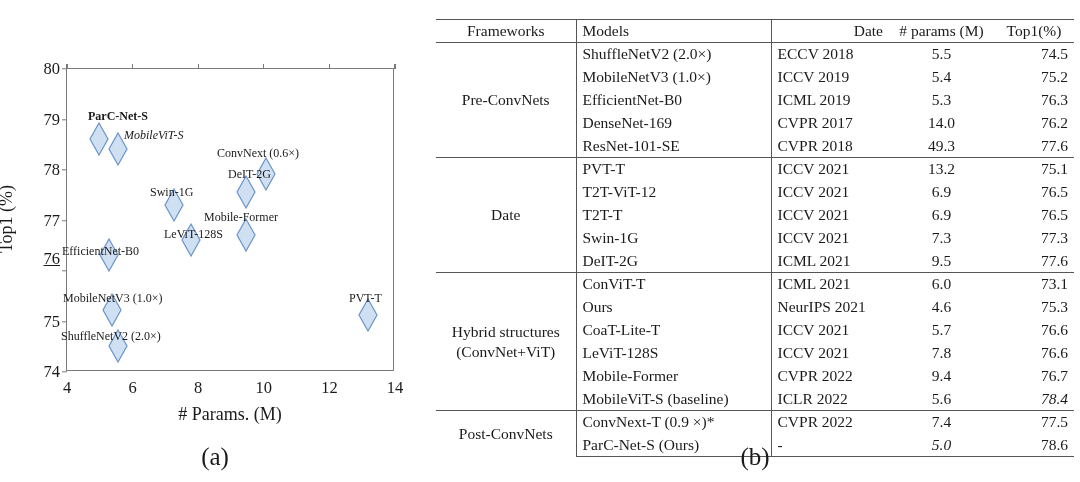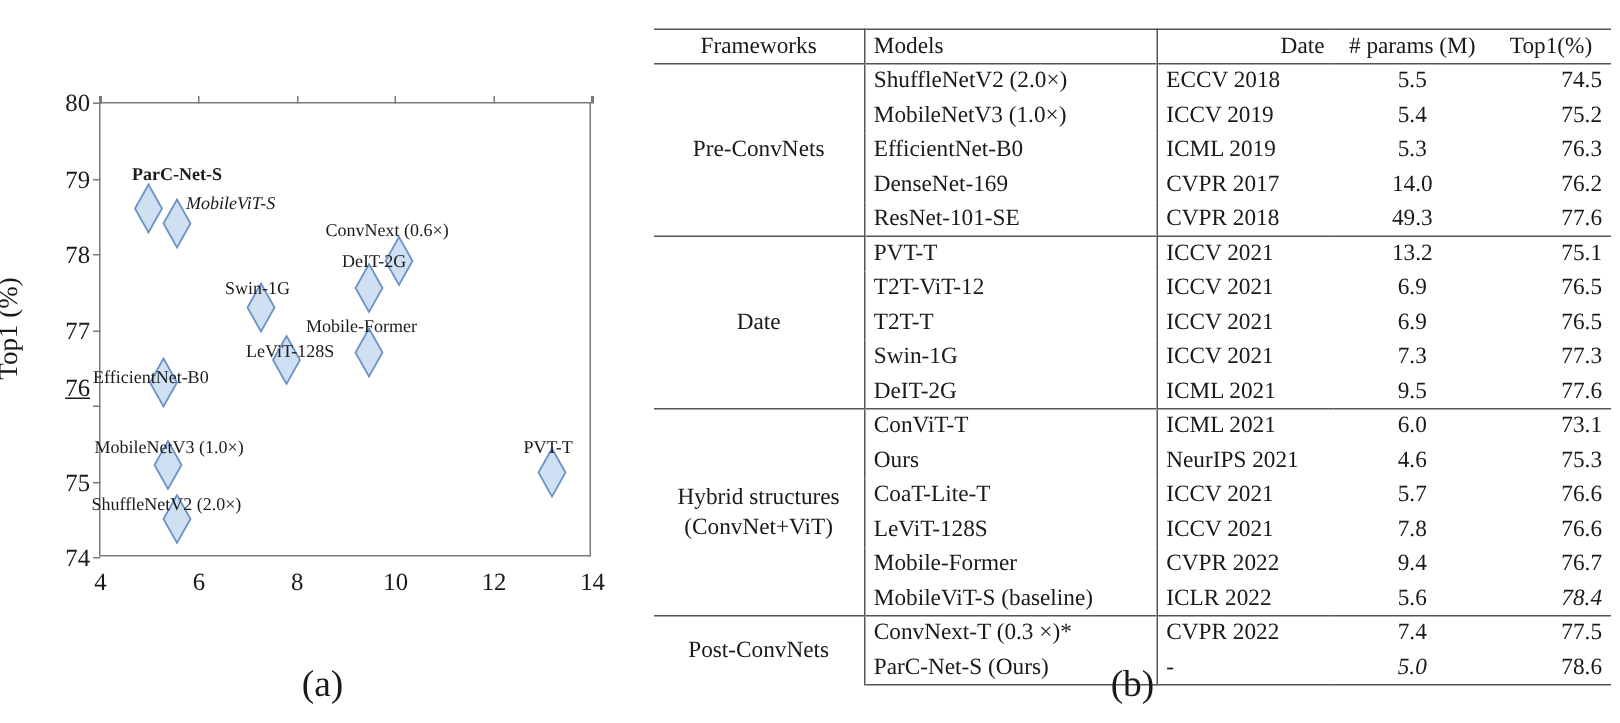--- a/index.html
+++ b/index.html
@@ -73,20 +73,21 @@
   .grp{text-align:center;line-height:1.25;}
   #caption-b{position:absolute;left:325px;top:443px;transform:translateX(-50%);
              font-size:25px;white-space:nowrap;}
 </style>
 </head>
 <body>
 
 <div id="panel-a">
 
   <div id="ylabel">Top1 (%)</div>
+  <div id="xlabel"># Params. (M)</div>
 
   <div id="plot-frame">
       <div class="ytick" style="top: 303px;">74</div>
       <div class="ytickmark" style="top: 303px;"></div>
       <div class="ytick" style="top: 252.5px;">75</div>
       <div class="ytickmark" style="top: 252.5px;"></div>
       <div class="ytick" style="top: 190px; text-decoration: underline;">76</div>
       <div class="ytickmark" style="top: 202px;"></div>
       <div class="ytick" style="top: 151.5px; text-align: right;">77</div>
       <div class="ytickmark" style="top: 151.5px;"></div>
@@ -283,21 +284,21 @@
           <td class="c-t1">76.7</td>
         </tr>
         <tr>
           <td class="c-md">MobileViT-S (baseline)</td>
           <td class="c-dt">ICLR 2022</td>
           <td class="c-pm">5.6</td>
           <td class="c-t1 i">78.4</td>
         </tr>
         <tr class="rule-mid">
           <td class="c-fw grp" rowspan="2">Post-ConvNets</td>
-          <td class="c-md">ConvNext-T (0.3 ×)*</td>
+          <td class="c-md">ConvNext-T (0.9 ×)*</td>
           <td class="c-dt">CVPR 2022</td>
           <td class="c-pm">7.4</td>
           <td class="c-t1">77.5</td>
         </tr>
         <tr class="rule-bot">
           <td class="c-md">ParC-Net-S  (Ours)</td>
           <td class="c-dt">-</td>
           <td class="c-pm i">5.0</td>
           <td class="c-t1 b">78.6</td>
         </tr>

